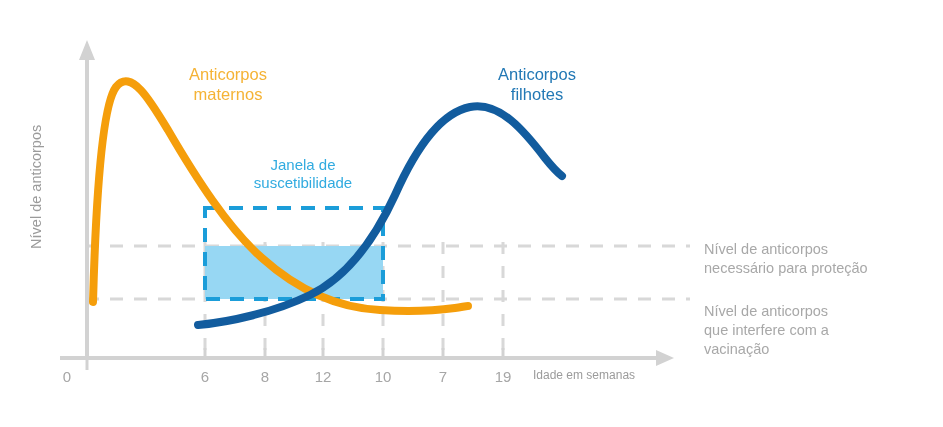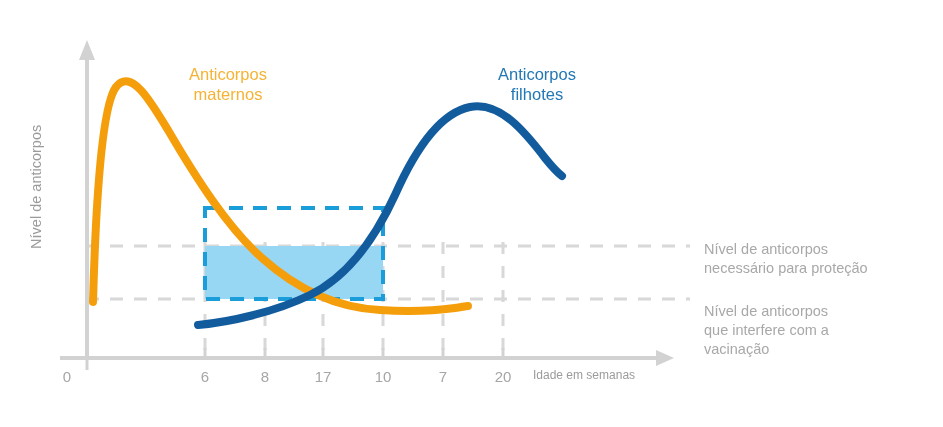--- a/index.html
+++ b/index.html
@@ -107,29 +107,31 @@
              C 553 168, 558 173, 562 176" fill="none" stroke="#125C9E" stroke-width="8" stroke-linecap="round" stroke-linejoin="round"></path>
   </svg>
 
   <div class="lbl y-axis-title">Nível de anticorpos</div>
 
   <div class="lbl x-axis-title">Idade em semanas</div>
 
   <div class="tick-lbl" style="left:47px">0</div>
   <div class="tick-lbl" style="left:185px">6</div>
   <div class="tick-lbl" style="left:245px">8</div>
-  <div class="tick-lbl" style="left:303px">17</div>
+  <div class="tick-lbl" style="left:303px">12</div>
   <div class="tick-lbl" style="left:363px">10</div>
   <div class="tick-lbl" style="left:423px">7</div>
-  <div class="tick-lbl" style="left:483px">20</div>
+  <div class="tick-lbl" style="left:483px">19</div>
 
   <div class="lbl series-lbl-orange">Anticorpos
 maternos</div>
   <div class="lbl series-lbl-blue">Anticorpos
 filhotes</div>
+  <div class="lbl window-lbl">Janela de
+suscetibilidade</div>
 
   <div class="lbl note note-protection">Nível de anticorpos
 necessário para proteção</div>
   <div class="lbl note note-interference">Nível de anticorpos
 que interfere com a
 vacinação</div>
 
 </div>
 
 </body></html>

